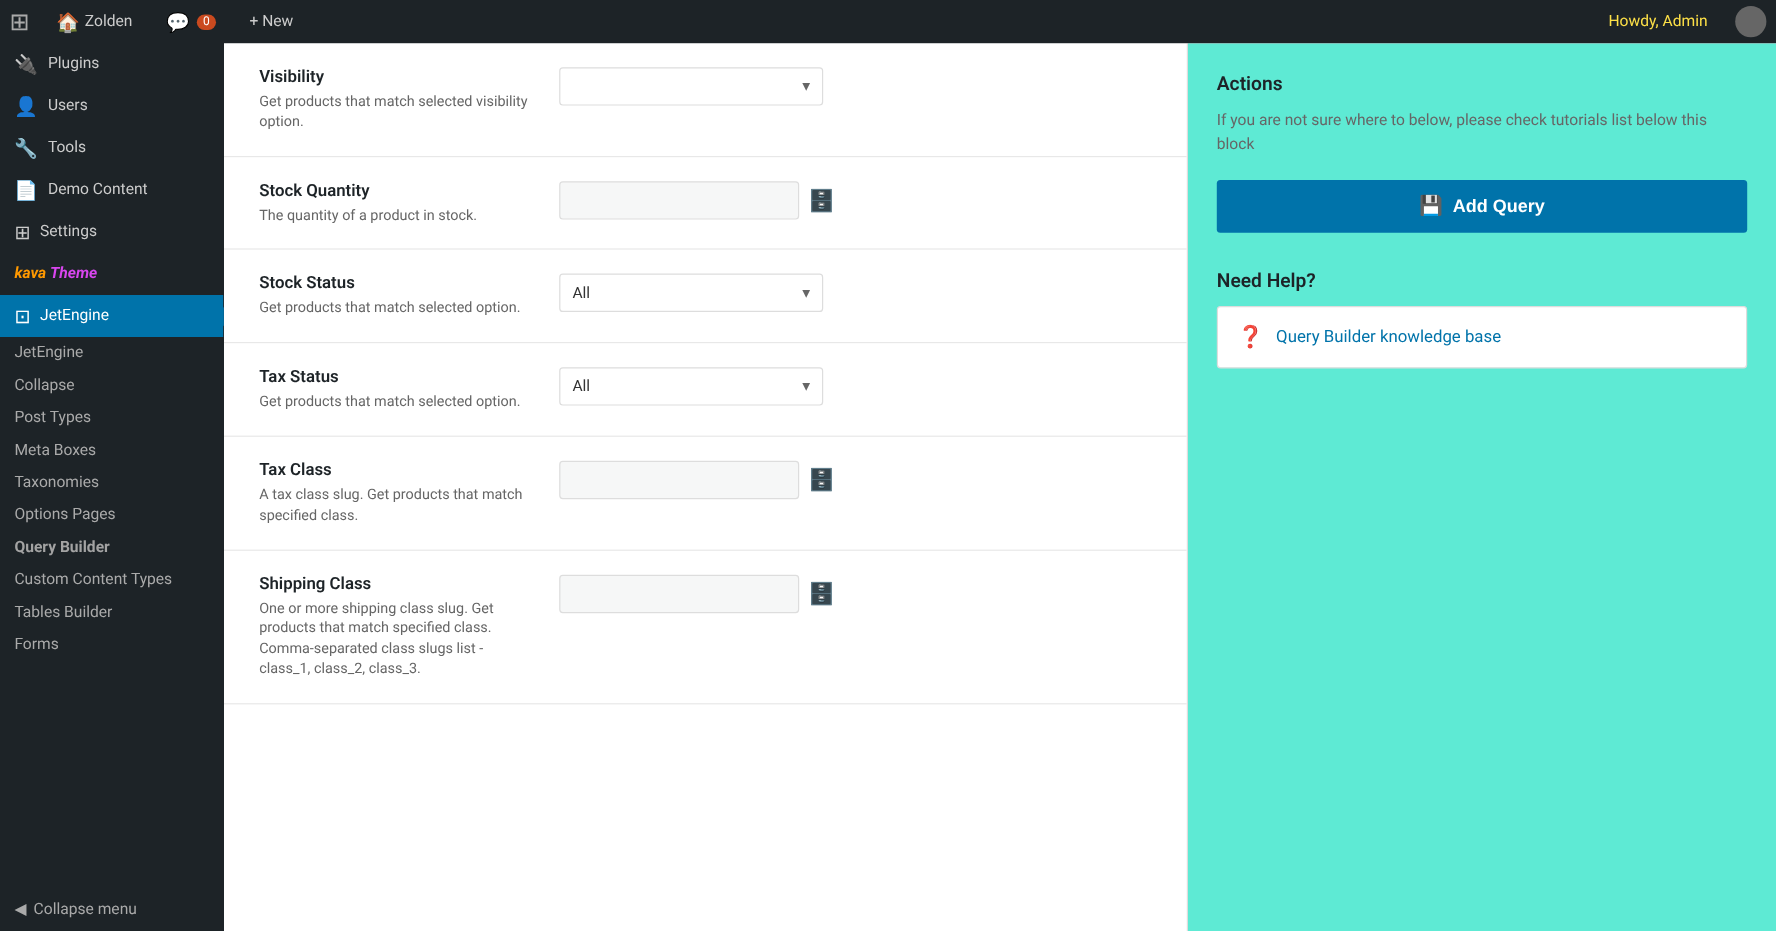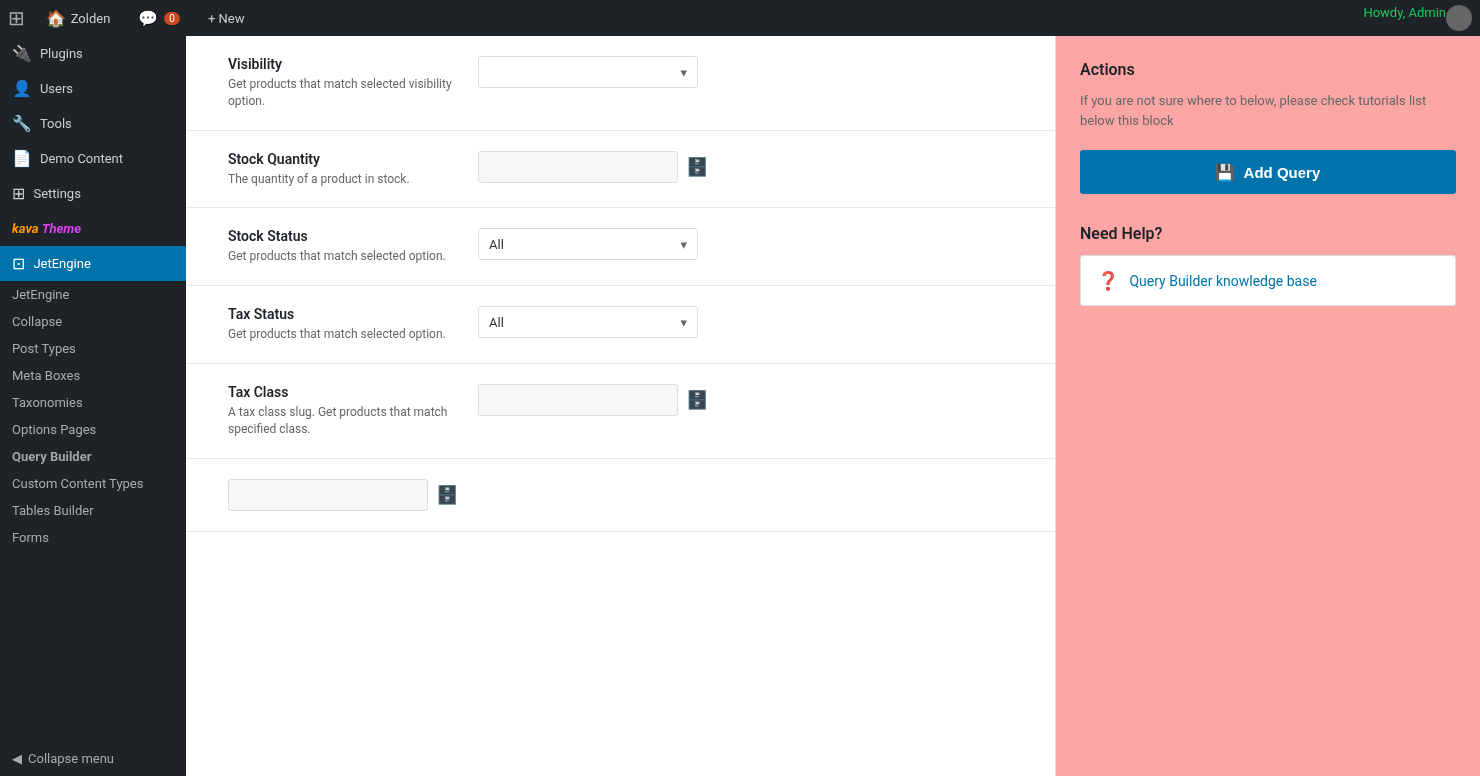--- a/index.html
+++ b/index.html
@@ -13,21 +13,21 @@
       display: flex;
       align-items: center;
       padding: 0 8px;
       gap: 16px;
       flex-shrink: 0;
       z-index: 100;
     }
     .topbar-logo { display: flex; align-items: center; color: #aaa; font-size: 20px; }
     .topbar-item { display: flex; align-items: center; gap: 4px; color: #ccc; font-size: 13px; cursor: pointer; padding: 0 6px; height: 36px; }
     .topbar-item .icon { font-size: 16px; }
-    .topbar-right { margin-left: auto; color: #22c55e; font-size: 13px; display: flex; align-items: flex-start; gap: 0; }
+    .topbar-right { margin-left: auto; color: #fde047; font-size: 13px; display: flex; align-items: center; gap: 23px; }
     .topbar-avatar { width: 26px; height: 26px; background: #666; border-radius: 50%; }
 
     
     .layout { display: flex; flex: 1; overflow: hidden; }
 
     
     .sidebar {
       width: 186px;
       background: #1d2327;
       color: #ccc;
@@ -84,21 +84,21 @@
     
     .form-area {
       flex: 1;
       background: #fff;
       overflow-y: auto;
       border-right: 1px solid #ddd;
     }
     .form-row {
       display: flex;
       align-items: flex-start;
-      padding: 20px 42px;
+      padding: 20px 30px;
       border-bottom: 1px solid #e8e8e8;
       gap: 20px;
     }
     .form-row-label { flex: 0 0 230px; }
     .form-row-label strong { font-size: 14px; color: #1d2327; font-weight: 600; display: block; margin-bottom: 4px; }
     .form-row-label p { font-size: 12px; color: #666; line-height: 1.4; }
     .form-row-input { flex: 1; display: flex; align-items: center; gap: 8px; }
 
     .select-field {
       width: 220px;
@@ -125,22 +125,22 @@
     }
 
     .db-icon {
       color: #999;
       font-size: 18px;
       cursor: pointer;
     }
 
     
     .right-panel {
-      width: 424px;
-      background: #fca5a5;
+      width: 490px;
+      background: #5eead4;
       padding: 24px;
       overflow-y: auto;
       flex-shrink: 0;
     }
     .panel-title { font-size: 16px; font-weight: 600; color: #1d2327; margin-bottom: 12px; }
     .panel-desc { font-size: 13px; color: #666; line-height: 1.5; margin-bottom: 20px; }
 
     .add-query-btn {
       width: 100%;
       height: 44px;
@@ -334,20 +334,24 @@
           <strong>Tax Class</strong>
           <p>A tax class slug. Get products that match specified class.</p>
         </div>
         <div class="form-row-input">
           <div class="text-field"></div>
           <span class="db-icon">🗄️</span>
         </div>
       </div>
 
       <div class="form-row">
+        <div class="form-row-label">
+          <strong>Shipping Class</strong>
+          <p>One or more shipping class slug. Get products that match specified class. Comma-separated class slugs list - class_1, class_2, class_3.</p>
+        </div>
         <div class="form-row-input">
           <div class="text-field"></div>
           <span class="db-icon">🗄️</span>
         </div>
       </div>
 
     </div>
 
     <div class="right-panel">
       <h2 class="panel-title">Actions</h2>

